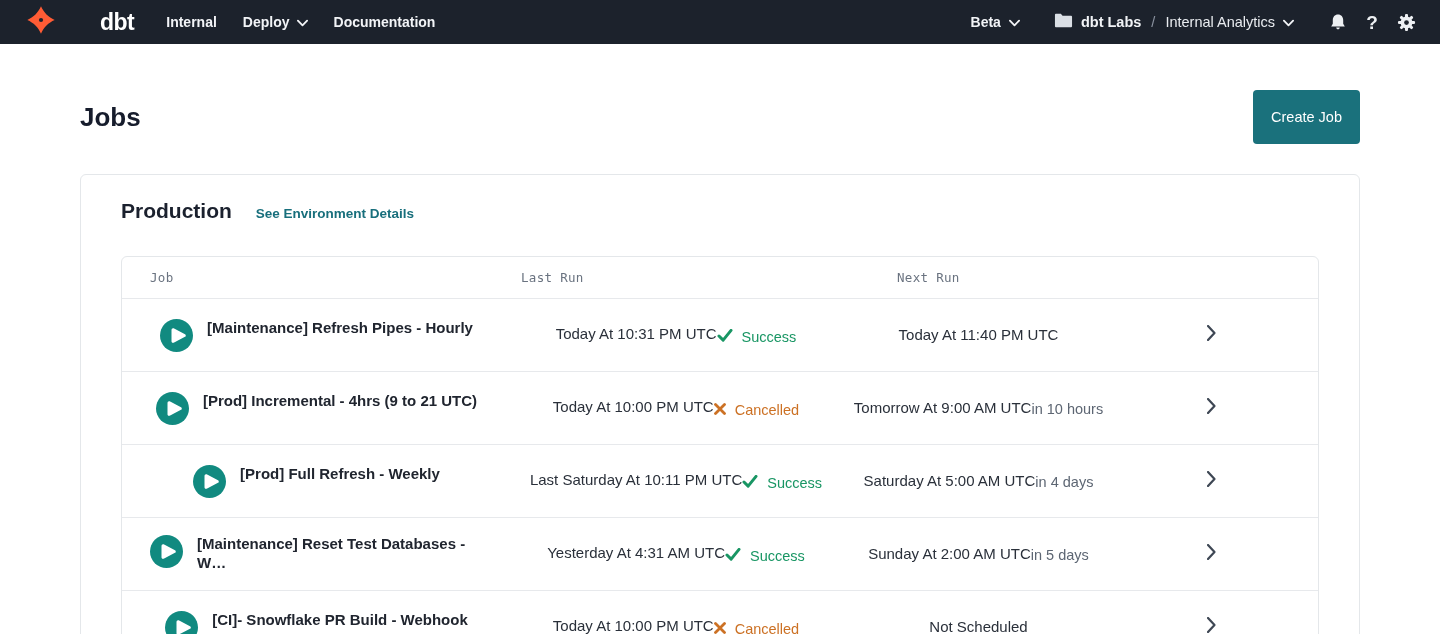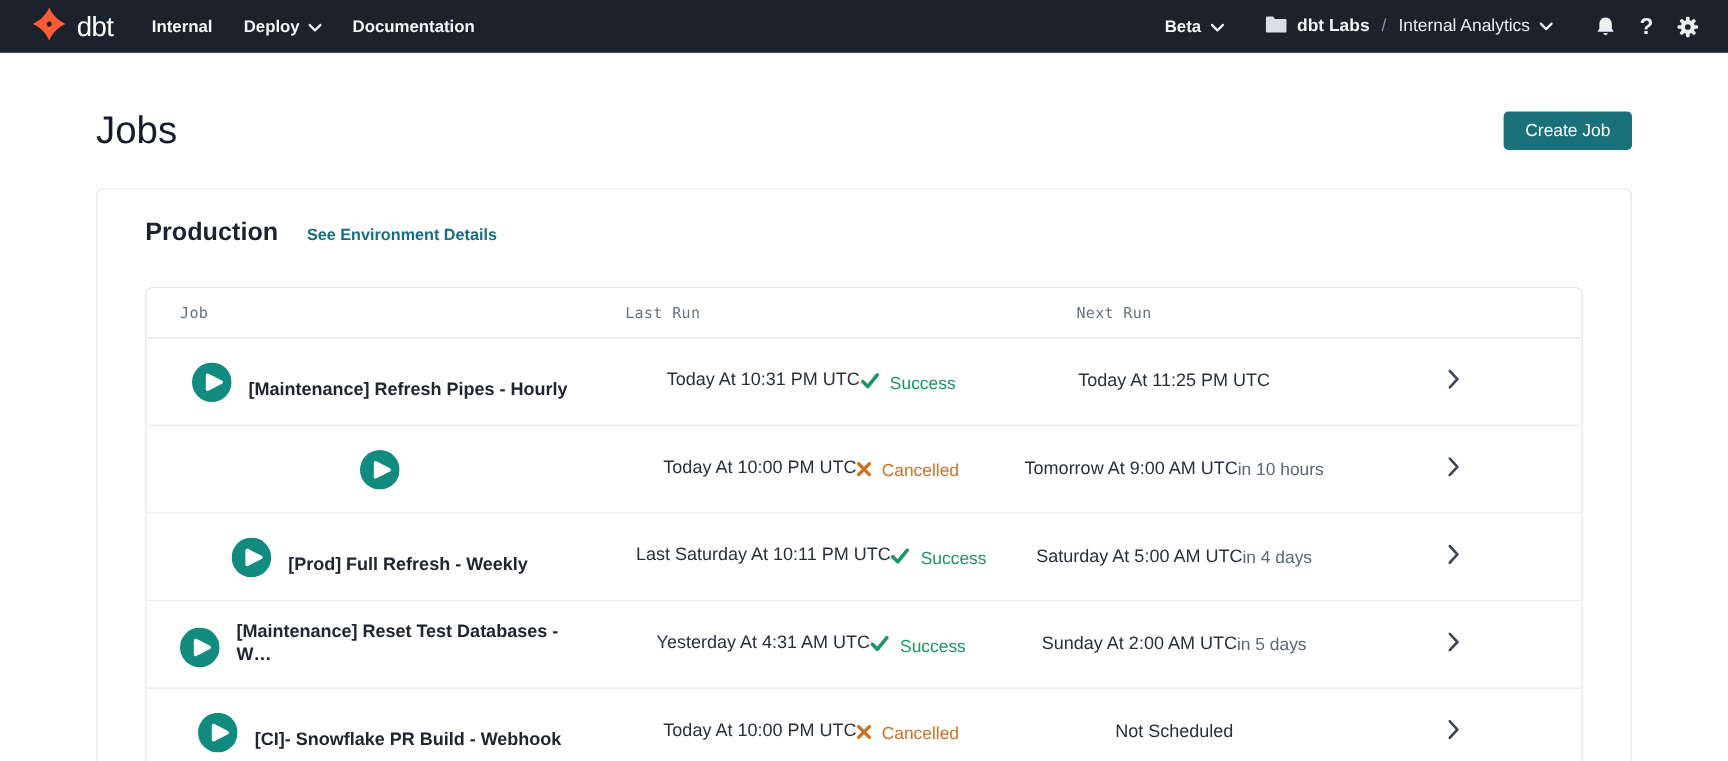--- a/index.html
+++ b/index.html
@@ -15,24 +15,25 @@
     height: 44px;
     background: #1c222c;
     display: flex;
     align-items: center;
     padding: 0 22px 0 26px;
     color: #f2f4f7;
   }
   .logo { display: flex; align-items: center; gap: 8px; }
   .logo-word {
     font-size: 23px;
-    font-weight: 400;
+    font-weight: 700;
     color: #ffffff;
     letter-spacing: -0.5px;
     line-height: 1;
+    margin-left: 36px;
   }
   .nav-links { display: flex; align-items: center; gap: 26px; margin-left: 32px; }
   .nav-link {
     font-size: 14px;
     font-weight: 700;
     color: #f2f4f7;
     display: flex;
     align-items: center;
     gap: 7px;
     cursor: pointer;
@@ -47,27 +48,27 @@
   .qmark { font-size: 19px; font-weight: 700; color: #edf0f3; line-height: 1; }
   .nav-icons { display: flex; align-items: center; gap: 10px; margin-left: 14px; }
 
   
   .page-header {
     margin: 46px 80px 0;
     display: flex;
     align-items: center;
     justify-content: space-between;
   }
-  .page-title { font-size: 32px; font-weight: 400; color: #161c2c; }
+  .page-title { font-size: 26px; font-weight: 700; color: #161c2c; }
   .create-job-btn {
     background: #1a717c;
     color: #ffffff;
     border: none;
     border-radius: 4px;
-    height: 32px;
+    height: 54px;
     padding: 0 18px;
     font-family: "Liberation Sans", sans-serif;
     font-size: 14.5px;
     font-weight: 400;
     cursor: pointer;
   }
 
   
   .card {
     margin: 30px 80px 0;
@@ -95,21 +96,21 @@
   .thead { height: 41px; gap: 22px; }
   .th {
     font-family: "DejaVu Sans Mono", monospace;
     font-size: 12.5px;
     color: #6a7380;
     letter-spacing: 0.3px;
   }
   .th:first-child { padding-left: 28px; }
   .trow { height: 73px; border-top: 1px solid #e7e9ec; cursor: pointer; }
   .cell { display: flex; flex-direction: row; justify-content: center; }
-  .job-cell { flex-direction: row; align-items: flex-end; gap: 14px; padding-left: 28px; padding-right: 16px; }
+  .job-cell { flex-direction: row; align-items: flex-start; gap: 14px; padding-left: 28px; padding-right: 16px; }
   .play-btn { width: 33px; height: 33px; flex: 0 0 33px; display: flex; cursor: pointer; }
   .job-name { font-size: 15px; font-weight: 700; color: #20252f; line-height: 1.25; }
   .time-line { font-size: 15px; color: #2a303a; line-height: 1.35; }
   .status-line { display: flex; align-items: center; gap: 9px; margin-top: 4px; }
   .status-label { font-size: 14.5px; }
   .status-line.success .status-label { color: #199664; }
   .status-line.cancelled .status-label { color: #cc7124; }
   .rel-line { font-size: 14.5px; color: #5d6673; margin-top: 3px; line-height: 1.2; }
   .rel-line:empty { display: none; }
   .chev-cell { align-items: center; }
@@ -230,37 +231,38 @@
         <div class="cell">
           <div class="time-line">Today At 10:31 PM UTC</div>
           <div class="status-line success">
             <span><svg width="16" height="13" viewBox="0 0 16 14">
                   <polyline points="1.5,7.5 6,12 14.5,1.5" fill="none" stroke="#199664" stroke-width="3.2" stroke-linecap="round" stroke-linejoin="round"></polyline>
                 </svg></span>
             <span class="status-label">Success</span>
           </div>
         </div>
         <div class="cell">
-          <div class="time-line">Today At 11:25 PM UTC</div>
-        </div>
-        <div class="cell chev-cell">
-          <span><svg width="9" height="16" viewBox="0 0 9 16">
-                <polyline points="1,1 7.5,8 1,15" fill="none" stroke="#3e4754" stroke-width="2.2" stroke-linecap="round" stroke-linejoin="round"></polyline>
-              </svg></span>
-        </div>
-      </div>
-
-      <div class="trow">
-        <div class="cell job-cell">
-          <span class="play-btn">
-            <svg width="33" height="33" viewBox="0 0 33 33">
-                <circle cx="16.5" cy="16.5" r="16.5" fill="#118a80"></circle>
-                <path d="M13 10.7 L24.3 16.5 L13 22.3 Z" fill="#fff" stroke="#fff" stroke-width="3" stroke-linejoin="round"></path>
-              </svg>
-          </span>
+          <div class="time-line">Today At 11:40 PM UTC</div>
+        </div>
+        <div class="cell chev-cell">
+          <span><svg width="9" height="16" viewBox="0 0 9 16">
+                <polyline points="1,1 7.5,8 1,15" fill="none" stroke="#3e4754" stroke-width="2.2" stroke-linecap="round" stroke-linejoin="round"></polyline>
+              </svg></span>
+        </div>
+      </div>
+
+      <div class="trow">
+        <div class="cell job-cell">
+          <span class="play-btn">
+            <svg width="33" height="33" viewBox="0 0 33 33">
+                <circle cx="16.5" cy="16.5" r="16.5" fill="#118a80"></circle>
+                <path d="M13 10.7 L24.3 16.5 L13 22.3 Z" fill="#fff" stroke="#fff" stroke-width="3" stroke-linejoin="round"></path>
+              </svg>
+          </span>
+          <span class="job-name">[Prod] Incremental - 4hrs (9 to 21 UTC)</span>
         </div>
         <div class="cell">
           <div class="time-line">Today At 10:00 PM UTC</div>
           <div class="status-line cancelled">
             <span><svg width="12" height="12" viewBox="0 0 12 12">
                   <path d="M1.5 1.5 L10.5 10.5 M10.5 1.5 L1.5 10.5" stroke="#cc7124" stroke-width="2.8" stroke-linecap="round"></path>
                 </svg></span>
             <span class="status-label">Cancelled</span>
           </div>
         </div>

